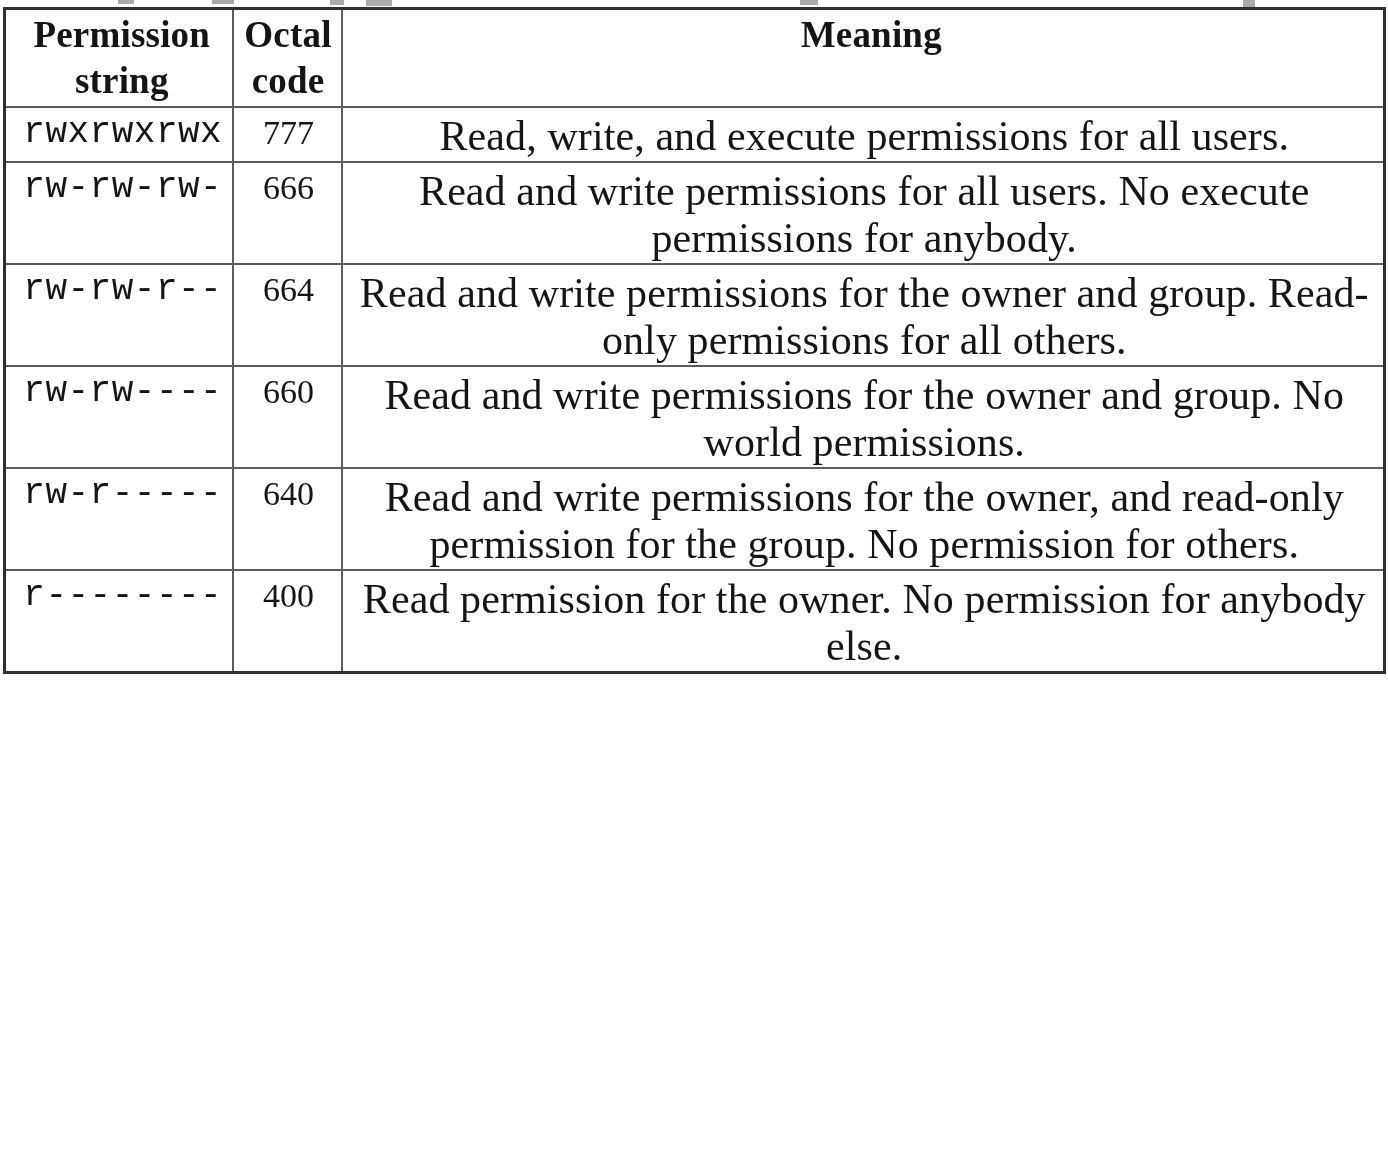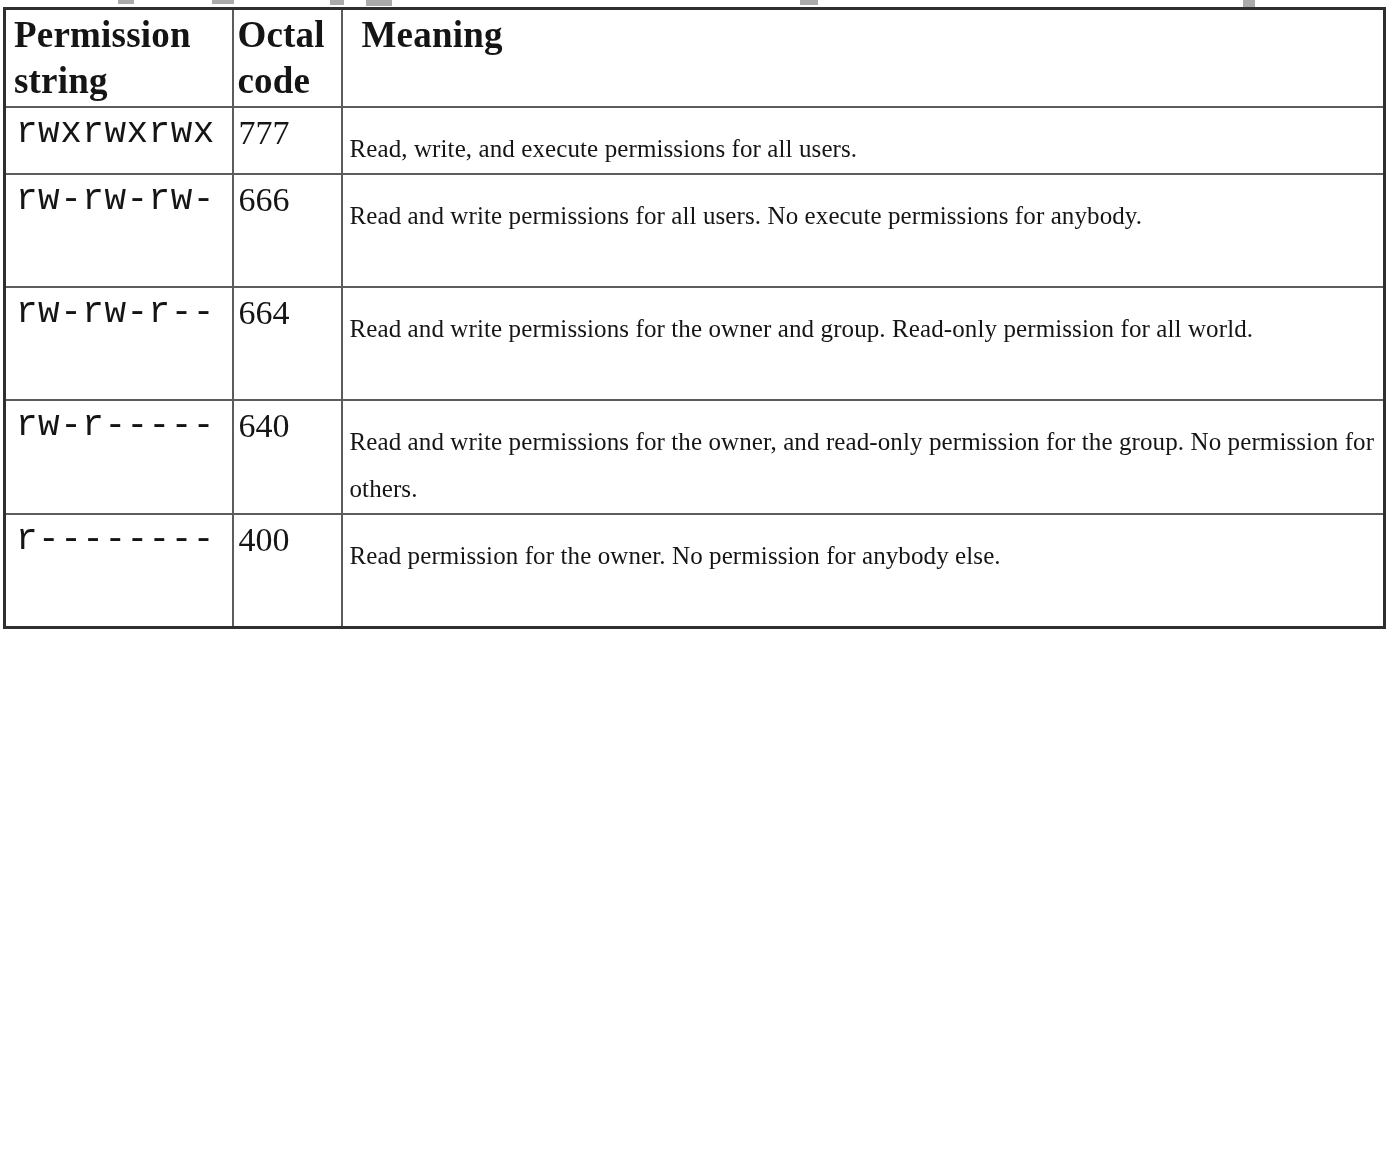--- a/index.html
+++ b/index.html
@@ -25,21 +25,21 @@
   table.perm-table {
     border-collapse: collapse;
     table-layout: fixed;
     width: 1380px;
     margin: 7px 0 0 3px;
     border: 3px solid #2f2f2f;
   }
   th, td {
     border: 2px solid #5c5c5c;
     vertical-align: top;
-    text-align: left;
+    text-align: center;
     overflow: hidden;
   }
   th {
     font-size: 37px;
     line-height: 46px;
     font-weight: bold;
     padding: 2px 2px 2px 8px;
     letter-spacing: 0.2px;
   }
   th.octal-h { padding-left: 4px; }
@@ -51,23 +51,23 @@
     padding: 1px 2px 1px 10px;
     letter-spacing: 0.5px;
     white-space: nowrap;
   }
   td.octal {
     font-size: 34px;
     line-height: 47px;
     padding: 1px 2px 1px 5px;
   }
   td.meaning {
-    font-size: 25px;
+    font-size: 42px;
     line-height: 47px;
-    padding: 17px 4px 1px 7px;
+    padding: 5px 4px 1px 7px;
     letter-spacing: 0.1px;
   }
   tr.r1 td { height: 47px; }
   tr.r2 td { height: 93px; }
   tr.r3 td { height: 139px; }
 </style>
 </head>
 <body>
 
 <div class="artifact" style="left:118px; width:16px; height:4px;"></div>
@@ -97,21 +97,26 @@
       <td class="meaning">Read, write, and execute permissions for all users.</td>
     </tr>
     <tr class="r2">
       <td class="perm">rw-rw-rw-</td>
       <td class="octal">666</td>
       <td class="meaning">Read and write permissions for all users. No execute permissions for anybody.</td>
     </tr>
     <tr class="r2">
       <td class="perm">rw-rw-r--</td>
       <td class="octal">664</td>
-      <td class="meaning">Read and write permissions for the owner and group. Read-only permission for all world.</td>
+      <td class="meaning">Read and write permissions for the owner and group. Read-only permissions for all others.</td>
+    </tr>
+    <tr class="r2">
+      <td class="perm">rw-rw----</td>
+      <td class="octal">660</td>
+      <td class="meaning">Read and write permissions for the owner and group. No world permissions.</td>
     </tr>
     <tr class="r2">
       <td class="perm">rw-r-----</td>
       <td class="octal">640</td>
       <td class="meaning">Read and write permissions for the owner, and read-only permission for the group. No permission for others.</td>
     </tr>
     <tr class="r2">
       <td class="perm">r--------</td>
       <td class="octal">400</td>
       <td class="meaning">Read permission for the owner. No permission for anybody else.</td>

